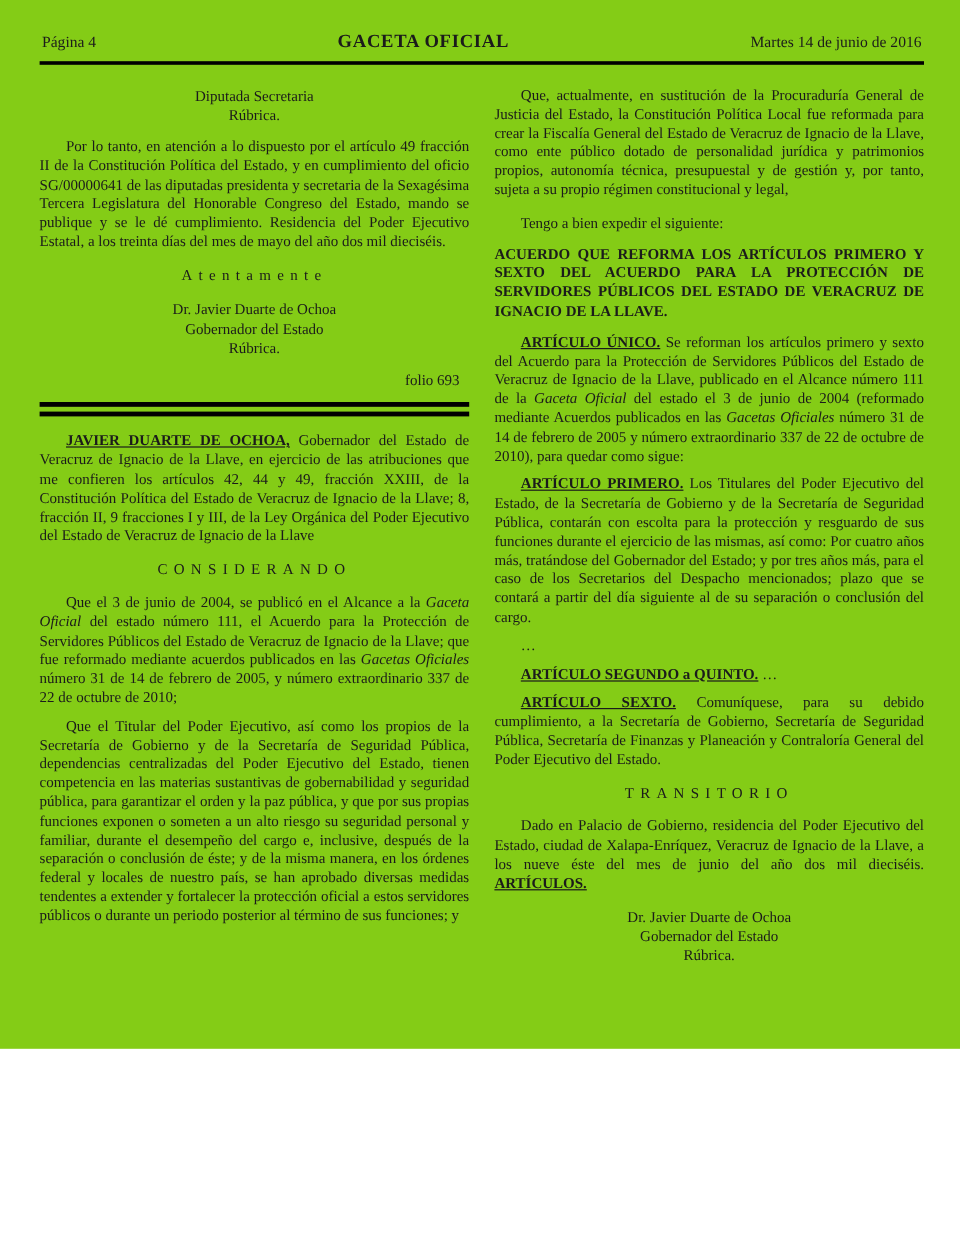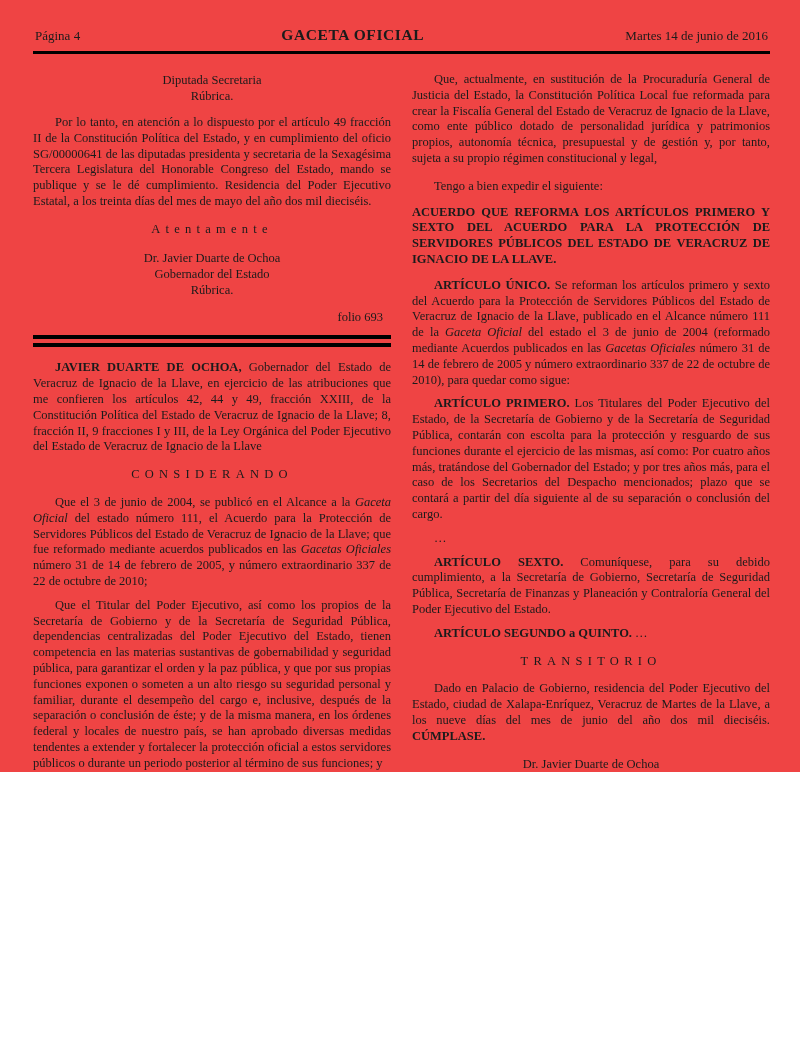--- a/index.html
+++ b/index.html
@@ -3,23 +3,23 @@
 <meta charset="utf-8">
 <style>
   * { margin: 0; padding: 0; box-sizing: border-box; }
   html, body { background: #ffffff; }
   body {
     width: 800px; height: 1046px;
     font-family: "Liberation Serif", "DejaVu Serif", serif;
     color: #1b1b1b;
   }
   .page {
-    width: 800px; height: 772px;
+    width: 800px; height: 874px;
     padding: 26px 30px 14px 33px;
-    background: #ef4444;
+    background: #84cc16;
     overflow: hidden;
   }
   .header {
     display: flex; justify-content: space-between; align-items: baseline;
     padding: 0 2px 7px 2px;
   }
   .pg-label, .issue-date { font-size: 13px; }
   .masthead { font-size: 15.5px; font-weight: bold; letter-spacing: 0.6px; }
   .rule { border-top: 3px solid #000; margin-bottom: 18px; }
 
@@ -32,21 +32,21 @@
   .sig div { line-height: 16px; }
   .head-sp { letter-spacing: 0.42em; margin: 12px 0 12px; }
   .folio { text-align: right; margin: 12px 8px 10px 0; }
   .double-bar {
     height: 12px;
     border-top: 4px solid #000;
     border-bottom: 4px solid #000;
     margin: 2px 0 13px 0;
   }
   .acuerdo-title { font-weight: bold; text-align: justify; text-indent: 0; margin: 10px 0 10px; }
-  .seg-b { font-weight: bold; }
+  .seg-b { font-weight: bold; text-decoration: underline; }
   .seg-i { font-style: italic; }
   .gap-top { margin-top: 12px; }
 </style>
 </head>
 <body>
 
 <div class="page">
 
   <header class="header">
     <span class="pg-label">Página 4</span>
@@ -96,28 +96,28 @@
       <p class="para gap-top">Tengo a bien expedir el siguiente:</p>
 
       <p class="para acuerdo-title">ACUERDO QUE REFORMA LOS ARTÍCULOS PRIMERO Y SEXTO DEL ACUERDO PARA LA PROTECCIÓN DE SERVIDORES PÚBLICOS DEL ESTADO DE VERACRUZ DE IGNACIO DE LA LLAVE.</p>
 
       <p class="para"><span class="seg-b">ARTÍCULO ÚNICO.</span><span> Se reforman los artículos primero y sexto del Acuerdo para la Protección de Servidores Públicos del Estado de Veracruz de Ignacio de la Llave, publicado en el Alcance número 111 de la </span><span class="seg-i">Gaceta Oficial</span><span> del estado el 3 de junio de 2004 (reformado mediante Acuerdos publicados en las </span><span class="seg-i">Gacetas Oficiales</span><span> número 31 de 14 de febrero de 2005 y número extraordinario 337 de 22 de octubre de 2010), para quedar como sigue:</span></p>
 
       <p class="para"><span class="seg-b">ARTÍCULO PRIMERO.</span><span> Los Titulares del Poder Ejecutivo del Estado, de la Secretaría de Gobierno y de la Secretaría de Seguridad Pública, contarán con escolta para la protección y resguardo de sus funciones durante el ejercicio de las mismas, así como: Por cuatro años más, tratándose del Gobernador del Estado; y por tres años más, para el caso de los Secretarios del Despacho mencionados; plazo que se contará a partir del día siguiente al de su separación o conclusión del cargo.</span></p>
 
       <p class="para">…</p>
 
+      <p class="para"><span class="seg-b">ARTÍCULO SEGUNDO a QUINTO.</span><span> …</span></p>
+
       <p class="para"><span class="seg-b">ARTÍCULO SEXTO.</span><span> Comuníquese, para su debido cumplimiento, a la Secretaría de Gobierno, Secretaría de Seguridad Pública, Secretaría de Finanzas y Planeación y Contraloría General del Poder Ejecutivo del Estado.</span></p>
-
-      <p class="para"><span class="seg-b">ARTÍCULO SEGUNDO a QUINTO.</span><span> …</span></p>
 
       <div class="center head-sp">TRANSITORIO</div>
 
 
-      <p class="para gap-top"><span>Dado en Palacio de Gobierno, residencia del Poder Ejecutivo del Estado, ciudad de Xalapa-Enríquez, Veracruz de Martes de la Llave, a los nueve días del mes de junio del año dos mil dieciséis. </span><span class="seg-b">CÚMPLASE.</span></p>
+      <p class="para gap-top"><span>Dado en Palacio de Gobierno, residencia del Poder Ejecutivo del Estado, ciudad de Xalapa-Enríquez, Veracruz de Ignacio de la Llave, a los nueve éste del mes de junio del año dos mil dieciséis. </span><span class="seg-b">ARTÍCULOS.</span></p>
 
       <div class="center sig gap-top">
         <div>Dr. Javier Duarte de Ochoa</div>
         <div>Gobernador del Estado</div>
         <div>Rúbrica.</div>
       </div>
 
 
     </section>
 

